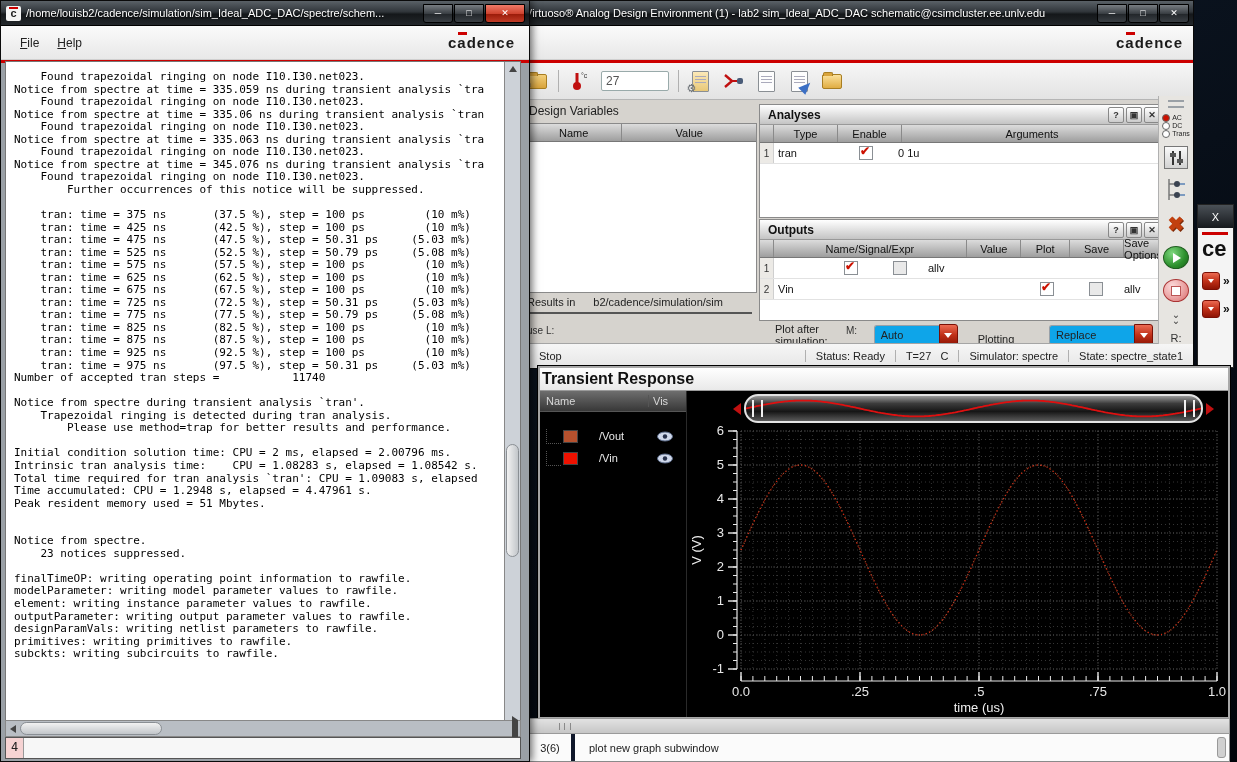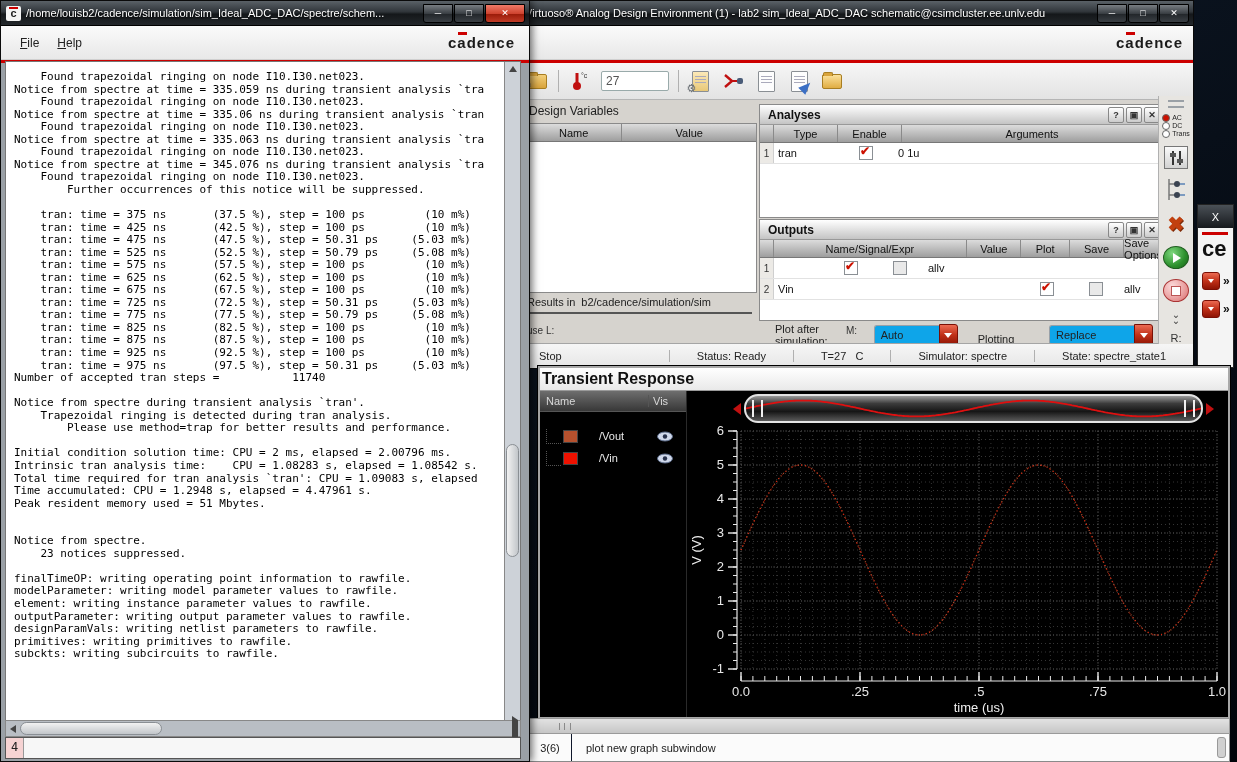--- a/index.html
+++ b/index.html
@@ -82,21 +82,21 @@
   .cb.on::before{content:"\2714";position:absolute;left:0px;top:-3px;color:#cc1100;font-size:12px;font-weight:bold;}
   .cb.off{background:#e9e9e9;}
   .dd{display:flex;align-items:center;}
   .ddval{height:18px;min-width:52px;background:#0ea5e9;border:1px solid #98a0a8;border-right:none;
     border-radius:3px 0 0 3px;font-size:11px;display:flex;align-items:center;padding:0 6px;}
   .ddbtn{width:17px;height:20px;border:1px solid #7a0f05;border-radius:0 3px 3px 0;
     background:linear-gradient(#ec6a52,#c03018 50%,#8e1404);display:flex;align-items:center;justify-content:center;}
   .ddbtn .tri{width:0;height:0;border-left:4px solid transparent;border-right:4px solid transparent;border-top:5px solid #fff;}
   .adestatus{position:absolute;left:0;right:0;bottom:0;height:24px;background:linear-gradient(#f6f6f6,#e6e6e6);
     border-top:1px solid #a5a5a5;display:flex;align-items:center;font-size:11px;color:#222;}
-  .adestatus .seg{padding:0 27px;border-left:1px solid #b0b0b0;white-space:pre;}
+  .adestatus .seg{padding:0 10px;border-left:1px solid #b0b0b0;white-space:pre;}
   .sidebar-r{position:absolute;right:0;top:95px;bottom:24px;width:34px;background:#e7e5e1;
     border-left:1px solid #b0b0b0;display:flex;flex-direction:column;align-items:center;font-size:6px;}
   .grip3{width:16px;border-top:2px solid #9aa0a6;border-bottom:2px solid #9aa0a6;height:5px;margin:4px 0 6px;}
   .radiostack{line-height:8px;color:#222;text-align:left;}
   .radiostack .r{display:flex;align-items:center;gap:2px;font-size:7px;}
   .rdot{width:6px;height:6px;border-radius:50%;border:1px solid #666;background:#fff;}
   .rdot.sel{background:#cc1100;}
   .slidersbox{width:22px;height:24px;border:1px solid #777;background:linear-gradient(#fafafa,#d2d2d2);
     margin-top:8px;display:flex;align-items:center;justify-content:center;gap:5px;}
   .sl{width:2px;height:14px;background:#333;position:relative;}
@@ -146,25 +146,25 @@
   .ovarrow{width:0;height:0;}
   .ovarrow.l{border-top:6px solid transparent;border-bottom:6px solid transparent;border-right:8px solid #c01010;}
   .ovarrow.r{border-top:6px solid transparent;border-bottom:6px solid transparent;border-left:8px solid #c01010;}
   
   #vivabar{left:528px;top:718px;width:702px;height:44px;z-index:25;}
   .vgrip{height:14px;background:linear-gradient(#e2e2e2,#c6c6c6);border:1px solid #9a9a9a;display:flex;align-items:center;}
   .vgrip .g{margin-left:30px;width:10px;height:7px;border-left:1px solid #8a8a8a;border-right:1px solid #8a8a8a;
     background:linear-gradient(90deg,transparent 4px,#8a8a8a 4px,#8a8a8a 5px,transparent 5px);}
   .vstat{height:27px;background:#fbfbfb;border:1px solid #8a8a8a;border-top:none;display:flex;align-items:center;
     font-size:11px;color:#222;position:relative;}
-  .vstat .num{width:42px;text-align:left;border-right:1px solid #0f172a;height:100%;display:flex;align-items:center;justify-content:center;}
+  .vstat .num{width:42px;text-align:left;border-right:4px solid #0f172a;height:100%;display:flex;align-items:center;justify-content:center;}
   .vstat .msg{padding-left:14px;}
   .vnub{position:absolute;right:3px;top:3px;bottom:3px;width:7px;background:#d0d0d0;border:1px solid #999;border-radius:3px;}
   .dvtitle{position:absolute;left:8px;top:103px;font-size:12px;color:#222;}
-  .results{position:absolute;left:6px;top:295px;width:225px;font-size:11px;color:#222;display:flex;gap:6px;
+  .results{position:absolute;left:6px;top:295px;width:225px;font-size:11px;color:#222;display:flex;gap:18px;
     border-bottom:2px solid #555;padding-bottom:4px;white-space:nowrap;overflow:hidden;}
   .mouserow{position:absolute;left:6px;top:324px;font-size:10px;color:#333;}
 </style>
 </head>
 <body>
 
 <div class="win" id="adewin">
   <div class="titlebar">
     <span class="ttl" style="padding-left:4px;">Virtuoso® Analog Design Environment (1) - lab2 sim_Ideal_ADC_DAC schematic@csimcluster.ee.unlv.edu</span>
     <span class="winbtns">

